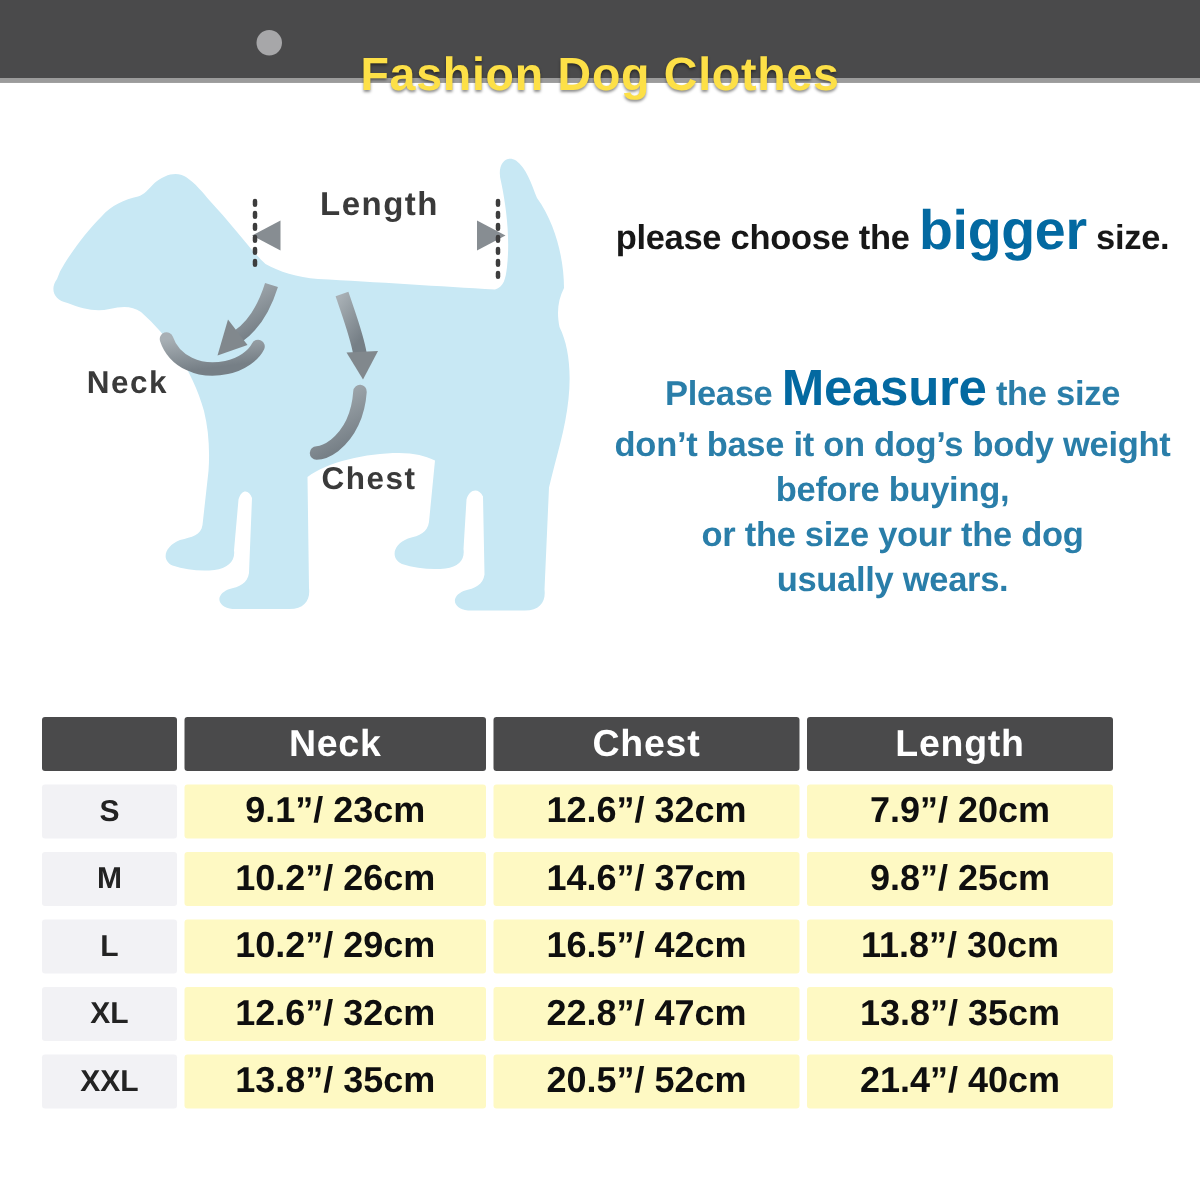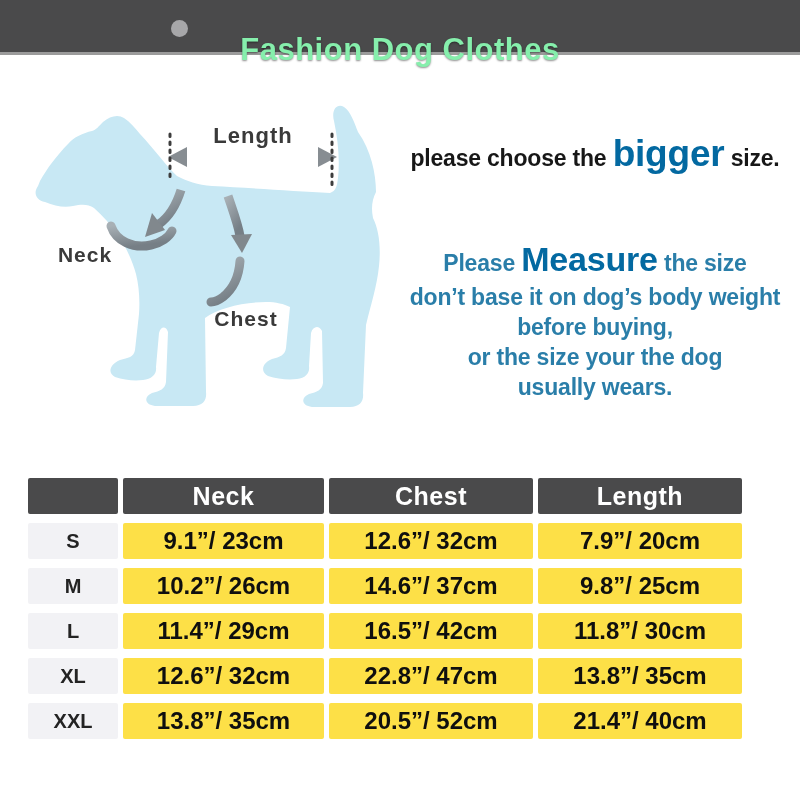--- a/index.html
+++ b/index.html
@@ -11,21 +11,21 @@
   .header{
     position:absolute;left:0;top:0;width:800px;height:52px;
     background:#4a4a4b;border-bottom:3px solid #9b9b9b;
     display:flex;align-items:center;justify-content:center;
   }
   .header .dot{
     position:absolute;left:171px;top:20px;width:17px;height:17px;
     border-radius:50%;background:#a7a7a9;
   }
   .header .title{
-    color:#86efac;font-size:31px;font-weight:bold;letter-spacing:.5px;
+    color:#fde047;font-size:31px;font-weight:bold;letter-spacing:.5px;
     text-shadow:0 1px 2px rgba(0,0,0,.45);
     margin-top:48px;
   }
   
   .note1{
     position:absolute;left:390px;top:134px;width:410px;text-align:center;
     color:#171717;font-weight:bold;font-size:23px;letter-spacing:-.2px;
   }
   .note1 .nline{height:39px;line-height:39px;}
   .pink{color:#0369a1;}
@@ -41,21 +41,21 @@
   .size-table{
     position:absolute;left:28px;top:478px;
     display:grid;grid-template-columns:90px 201px 204px 204px;
     gap:9px 5px;
   }
   .cell{
     height:36px;display:flex;align-items:center;justify-content:center;
     border-radius:2px;
   }
   .cell.head{background:#4a4a4b;color:#ffffff;font-weight:bold;font-size:25px;letter-spacing:.5px;}
-  .cell.val{background:#fde047;color:#0f0f0f;font-weight:bold;font-size:24px;}
+  .cell.val{background:#fef9c3;color:#0f0f0f;font-weight:bold;font-size:24px;}
   .cell.size{background:#f2f2f5;color:#232323;font-weight:bold;font-size:20px;}
   
   .diagram{position:absolute;left:0;top:90px;}
   .dlabel{font-family:"Liberation Sans",sans-serif;font-weight:bold;fill:#3a3a3a;letter-spacing:1px;}
 </style>
 </head>
 <body>
 
 <div class="header">
   <span class="dot"></span>
@@ -174,21 +174,21 @@
   <div class="cell val">9.1”/ 23cm</div>
   <div class="cell val">12.6”/ 32cm</div>
   <div class="cell val">7.9”/ 20cm</div>
 
   <div class="cell size">M</div>
   <div class="cell val">10.2”/ 26cm</div>
   <div class="cell val">14.6”/ 37cm</div>
   <div class="cell val">9.8”/ 25cm</div>
 
   <div class="cell size">L</div>
-  <div class="cell val">11.4”/ 29cm</div>
+  <div class="cell val">10.2”/ 29cm</div>
   <div class="cell val">16.5”/ 42cm</div>
   <div class="cell val">11.8”/ 30cm</div>
 
   <div class="cell size">XL</div>
   <div class="cell val">12.6”/ 32cm</div>
   <div class="cell val">22.8”/ 47cm</div>
   <div class="cell val">13.8”/ 35cm</div>
 
   <div class="cell size">XXL</div>
   <div class="cell val">13.8”/ 35cm</div>

